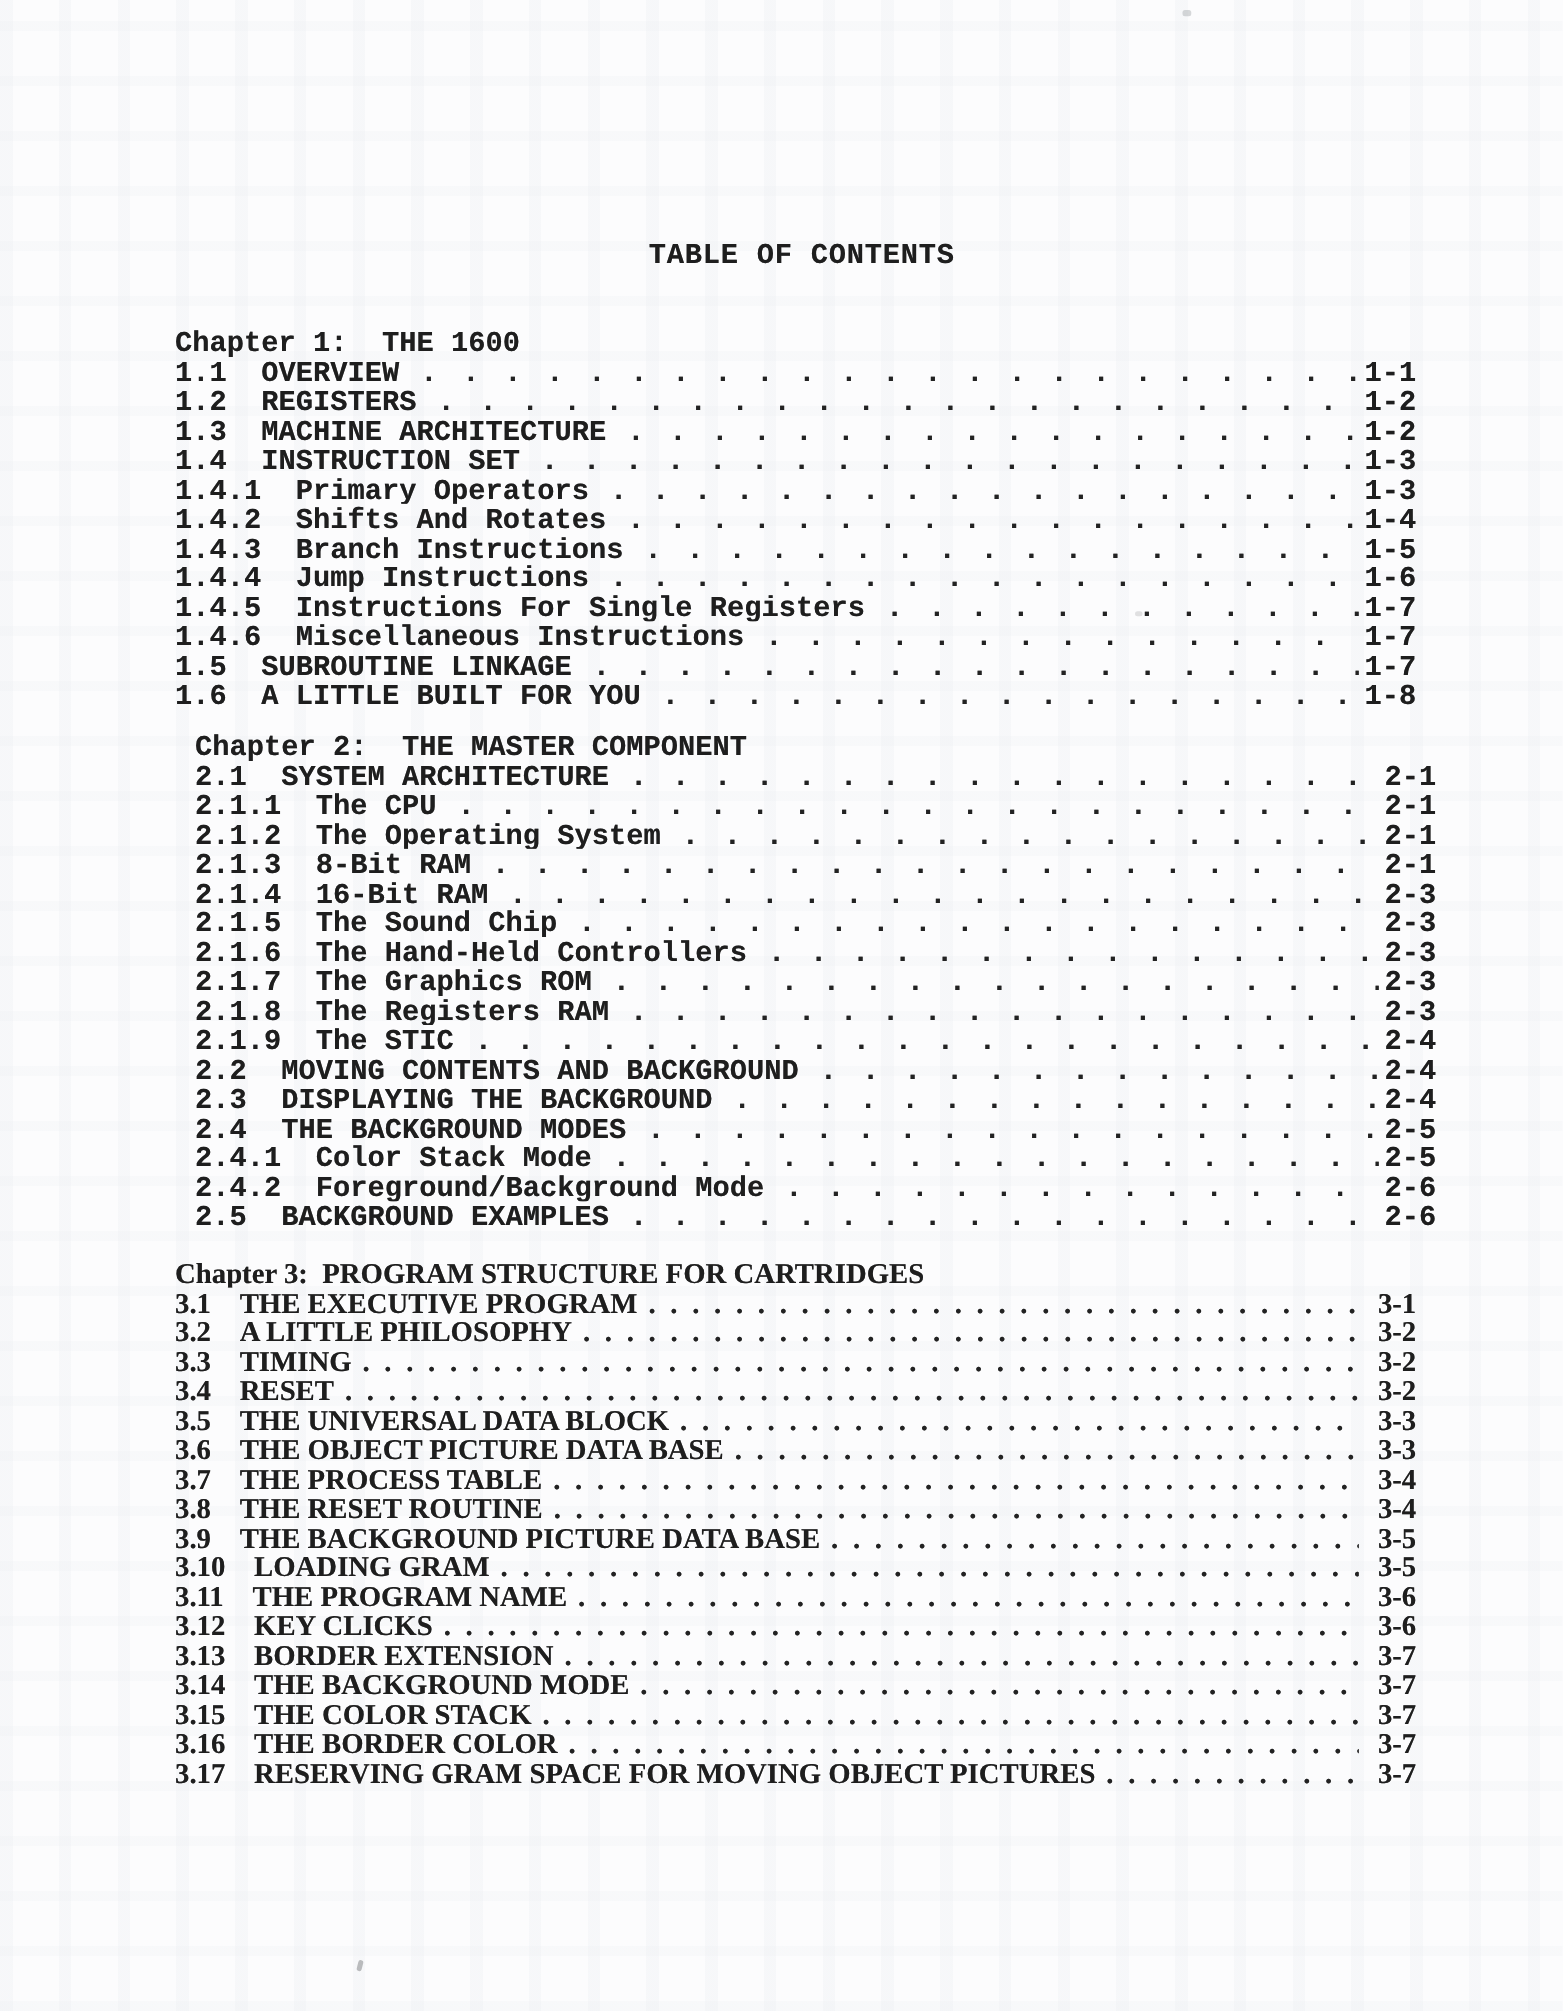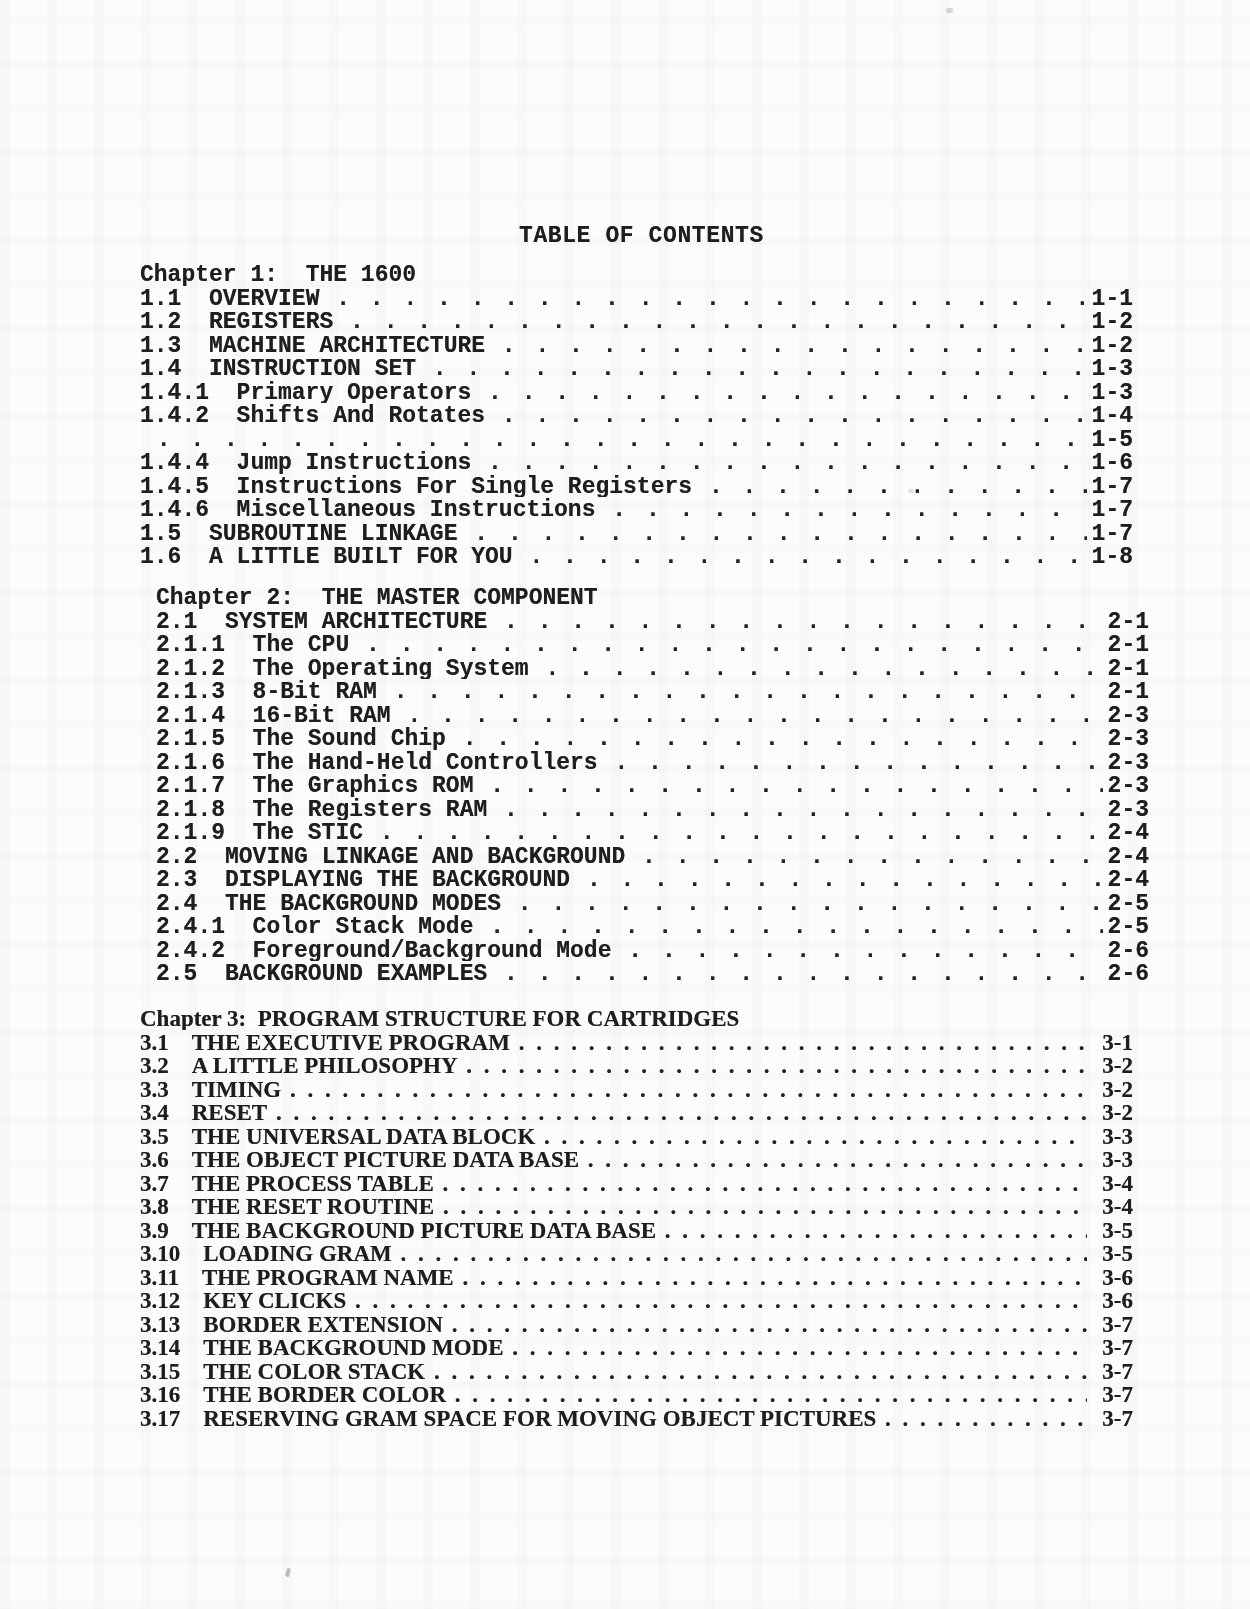--- a/index.html
+++ b/index.html
@@ -10,21 +10,20 @@
       repeating-linear-gradient(90deg, rgba(234,237,241,.30) 0 10px, rgba(255,255,255,0) 10px 47px),
       repeating-linear-gradient(0deg, rgba(236,239,242,.26) 0 8px, rgba(255,255,255,0) 8px 44px);
     font-family:"Liberation Mono","DejaVu Sans Mono",monospace;
     font-weight:bold;color:#1e1e1e;
     -webkit-font-smoothing:antialiased;
   }
   .doc-title{
     position:absolute;left:519px;top:192px;
     font-size:23px;line-height:24px;letter-spacing:.6px;white-space:pre;
     text-shadow:0 0 .5px rgba(25,25,25,.65);
-    margin-top:32px;
   }
   .toc{
     position:absolute;left:140px;top:262px;width:993px;
     font-size:23px;
     text-shadow:0 0 .5px rgba(25,25,25,.6);
   }
   .chapter{position:absolute;left:0;width:993px;}
   .row{display:flex;align-items:baseline;height:23.5px;white-space:pre;overflow:hidden;}
   .row .lbl{flex:none;white-space:pre;}
   .row .entry-title{padding-left:2ch;}
@@ -43,40 +42,40 @@
 
 <div class="toc" id="toc">
     <div class="chapter" style="top: 0px;">
       <div class="row heading"><span class="lbl">Chapter 1:  THE 1600</span></div>
       <div class="row"><span class="lbl"><span>1.1</span><span class="entry-title">OVERVIEW</span></span><span class="dots"> . . . . . . . . . . . . . . . . . . . . . . . . . . . . . . . . . . . . . . . . . . . . . . . . . . . . . . . . . . . .</span><span class="pg">1-1</span></div>
       <div class="row"><span class="lbl"><span>1.2</span><span class="entry-title">REGISTERS</span></span><span class="dots"> . . . . . . . . . . . . . . . . . . . . . . . . . . . . . . . . . . . . . . . . . . . . . . . . . . . . . . . . . . . .</span><span class="pg">1-2</span></div>
       <div class="row"><span class="lbl"><span>1.3</span><span class="entry-title">MACHINE ARCHITECTURE</span></span><span class="dots"> . . . . . . . . . . . . . . . . . . . . . . . . . . . . . . . . . . . . . . . . . . . . . . . . . . . . . . . . . . . .</span><span class="pg">1-2</span></div>
       <div class="row"><span class="lbl"><span>1.4</span><span class="entry-title">INSTRUCTION SET</span></span><span class="dots"> . . . . . . . . . . . . . . . . . . . . . . . . . . . . . . . . . . . . . . . . . . . . . . . . . . . . . . . . . . . .</span><span class="pg">1-3</span></div>
       <div class="row"><span class="lbl"><span>1.4.1</span><span class="entry-title">Primary Operators</span></span><span class="dots"> . . . . . . . . . . . . . . . . . . . . . . . . . . . . . . . . . . . . . . . . . . . . . . . . . . . . . . . . . . . .</span><span class="pg">1-3</span></div>
       <div class="row"><span class="lbl"><span>1.4.2</span><span class="entry-title">Shifts And Rotates</span></span><span class="dots"> . . . . . . . . . . . . . . . . . . . . . . . . . . . . . . . . . . . . . . . . . . . . . . . . . . . . . . . . . . . .</span><span class="pg">1-4</span></div>
-      <div class="row"><span class="dots"> . . . . . . . . . . . . . . . . . . . . . . . . . . . . . . . . . . . . . . . . . . . . . . . . . . . . . . . . . . . .</span><span class="pg">1-5</span></div>
+      <div class="row"><span class="lbl"><span>1.4.3</span><span class="entry-title">Branch Instructions</span></span><span class="dots"> . . . . . . . . . . . . . . . . . . . . . . . . . . . . . . . . . . . . . . . . . . . . . . . . . . . . . . . . . . . .</span><span class="pg">1-5</span></div>
       <div class="row"><span class="lbl"><span>1.4.4</span><span class="entry-title">Jump Instructions</span></span><span class="dots"> . . . . . . . . . . . . . . . . . . . . . . . . . . . . . . . . . . . . . . . . . . . . . . . . . . . . . . . . . . . .</span><span class="pg">1-6</span></div>
       <div class="row"><span class="lbl"><span>1.4.5</span><span class="entry-title">Instructions For Single Registers</span></span><span class="dots"> . . . . . . . . . . . . . . . . . . . . . . . . . . . . . . . . . . . . . . . . . . . . . . . . . . . . . . . . . . . .</span><span class="pg">1-7</span></div>
       <div class="row"><span class="lbl"><span>1.4.6</span><span class="entry-title">Miscellaneous Instructions</span></span><span class="dots"> . . . . . . . . . . . . . . . . . . . . . . . . . . . . . . . . . . . . . . . . . . . . . . . . . . . . . . . . . . . .</span><span class="pg">1-7</span></div>
       <div class="row"><span class="lbl"><span>1.5</span><span class="entry-title">SUBROUTINE LINKAGE</span></span><span class="dots"> . . . . . . . . . . . . . . . . . . . . . . . . . . . . . . . . . . . . . . . . . . . . . . . . . . . . . . . . . . . .</span><span class="pg">1-7</span></div>
       <div class="row"><span class="lbl"><span>1.6</span><span class="entry-title">A LITTLE BUILT FOR YOU</span></span><span class="dots"> . . . . . . . . . . . . . . . . . . . . . . . . . . . . . . . . . . . . . . . . . . . . . . . . . . . . . . . . . . . .</span><span class="pg">1-8</span></div>
     </div>
     <div class="chapter" style="top: 323px; margin-left: 16px;">
       <div class="row heading"><span class="lbl">Chapter 2:  THE MASTER COMPONENT</span></div>
       <div class="row"><span class="lbl"><span>2.1</span><span class="entry-title">SYSTEM ARCHITECTURE</span></span><span class="dots"> . . . . . . . . . . . . . . . . . . . . . . . . . . . . . . . . . . . . . . . . . . . . . . . . . . . . . . . . . . . .</span><span class="pg">2-1</span></div>
       <div class="row"><span class="lbl"><span>2.1.1</span><span class="entry-title">The CPU</span></span><span class="dots"> . . . . . . . . . . . . . . . . . . . . . . . . . . . . . . . . . . . . . . . . . . . . . . . . . . . . . . . . . . . .</span><span class="pg">2-1</span></div>
       <div class="row"><span class="lbl"><span>2.1.2</span><span class="entry-title">The Operating System</span></span><span class="dots"> . . . . . . . . . . . . . . . . . . . . . . . . . . . . . . . . . . . . . . . . . . . . . . . . . . . . . . . . . . . .</span><span class="pg">2-1</span></div>
       <div class="row"><span class="lbl"><span>2.1.3</span><span class="entry-title">8-Bit RAM</span></span><span class="dots"> . . . . . . . . . . . . . . . . . . . . . . . . . . . . . . . . . . . . . . . . . . . . . . . . . . . . . . . . . . . .</span><span class="pg">2-1</span></div>
       <div class="row"><span class="lbl"><span>2.1.4</span><span class="entry-title">16-Bit RAM</span></span><span class="dots"> . . . . . . . . . . . . . . . . . . . . . . . . . . . . . . . . . . . . . . . . . . . . . . . . . . . . . . . . . . . .</span><span class="pg">2-3</span></div>
       <div class="row"><span class="lbl"><span>2.1.5</span><span class="entry-title">The Sound Chip</span></span><span class="dots"> . . . . . . . . . . . . . . . . . . . . . . . . . . . . . . . . . . . . . . . . . . . . . . . . . . . . . . . . . . . .</span><span class="pg">2-3</span></div>
       <div class="row"><span class="lbl"><span>2.1.6</span><span class="entry-title">The Hand-Held Controllers</span></span><span class="dots"> . . . . . . . . . . . . . . . . . . . . . . . . . . . . . . . . . . . . . . . . . . . . . . . . . . . . . . . . . . . .</span><span class="pg">2-3</span></div>
       <div class="row"><span class="lbl"><span>2.1.7</span><span class="entry-title">The Graphics ROM</span></span><span class="dots"> . . . . . . . . . . . . . . . . . . . . . . . . . . . . . . . . . . . . . . . . . . . . . . . . . . . . . . . . . . . .</span><span class="pg">2-3</span></div>
       <div class="row"><span class="lbl"><span>2.1.8</span><span class="entry-title">The Registers RAM</span></span><span class="dots"> . . . . . . . . . . . . . . . . . . . . . . . . . . . . . . . . . . . . . . . . . . . . . . . . . . . . . . . . . . . .</span><span class="pg">2-3</span></div>
       <div class="row"><span class="lbl"><span>2.1.9</span><span class="entry-title">The STIC</span></span><span class="dots"> . . . . . . . . . . . . . . . . . . . . . . . . . . . . . . . . . . . . . . . . . . . . . . . . . . . . . . . . . . . .</span><span class="pg">2-4</span></div>
-      <div class="row"><span class="lbl"><span>2.2</span><span class="entry-title">MOVING LINKAGE AND BACKGROUND</span></span><span class="dots"> . . . . . . . . . . . . . . . . . . . . . . . . . . . . . . . . . . . . . . . . . . . . . . . . . . . . . . . . . . . .</span><span class="pg">2-4</span></div>
+      <div class="row"><span class="lbl"><span>2.2</span><span class="entry-title">MOVING CONTENTS AND BACKGROUND</span></span><span class="dots"> . . . . . . . . . . . . . . . . . . . . . . . . . . . . . . . . . . . . . . . . . . . . . . . . . . . . . . . . . . . .</span><span class="pg">2-4</span></div>
       <div class="row"><span class="lbl"><span>2.3</span><span class="entry-title">DISPLAYING THE BACKGROUND</span></span><span class="dots"> . . . . . . . . . . . . . . . . . . . . . . . . . . . . . . . . . . . . . . . . . . . . . . . . . . . . . . . . . . . .</span><span class="pg">2-4</span></div>
       <div class="row"><span class="lbl"><span>2.4</span><span class="entry-title">THE BACKGROUND MODES</span></span><span class="dots"> . . . . . . . . . . . . . . . . . . . . . . . . . . . . . . . . . . . . . . . . . . . . . . . . . . . . . . . . . . . .</span><span class="pg">2-5</span></div>
       <div class="row"><span class="lbl"><span>2.4.1</span><span class="entry-title">Color Stack Mode</span></span><span class="dots"> . . . . . . . . . . . . . . . . . . . . . . . . . . . . . . . . . . . . . . . . . . . . . . . . . . . . . . . . . . . .</span><span class="pg">2-5</span></div>
       <div class="row"><span class="lbl"><span>2.4.2</span><span class="entry-title">Foreground/Background Mode</span></span><span class="dots"> . . . . . . . . . . . . . . . . . . . . . . . . . . . . . . . . . . . . . . . . . . . . . . . . . . . . . . . . . . . .</span><span class="pg">2-6</span></div>
       <div class="row"><span class="lbl"><span>2.5</span><span class="entry-title">BACKGROUND EXAMPLES</span></span><span class="dots"> . . . . . . . . . . . . . . . . . . . . . . . . . . . . . . . . . . . . . . . . . . . . . . . . . . . . . . . . . . . .</span><span class="pg">2-6</span></div>
     </div>
     <div class="chapter" style="top: 744px; font-family: Liberation Serif, serif;">
       <div class="row heading"><span class="lbl">Chapter 3:  PROGRAM STRUCTURE FOR CARTRIDGES</span></div>
       <div class="row"><span class="lbl"><span>3.1</span><span class="entry-title">THE EXECUTIVE PROGRAM</span></span><span class="dots"> . . . . . . . . . . . . . . . . . . . . . . . . . . . . . . . . . . . . . . . . . . . . . . . . . . . . . . . . . . . .</span><span class="pg">3-1</span></div>
       <div class="row"><span class="lbl"><span>3.2</span><span class="entry-title">A LITTLE PHILOSOPHY</span></span><span class="dots"> . . . . . . . . . . . . . . . . . . . . . . . . . . . . . . . . . . . . . . . . . . . . . . . . . . . . . . . . . . . .</span><span class="pg">3-2</span></div>

